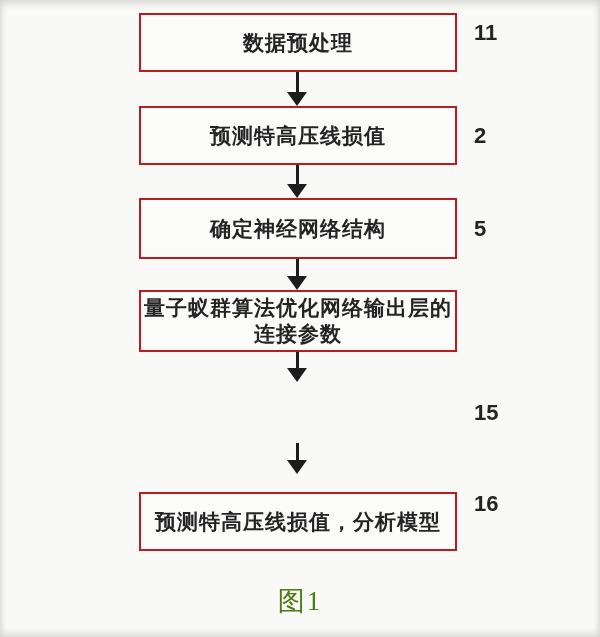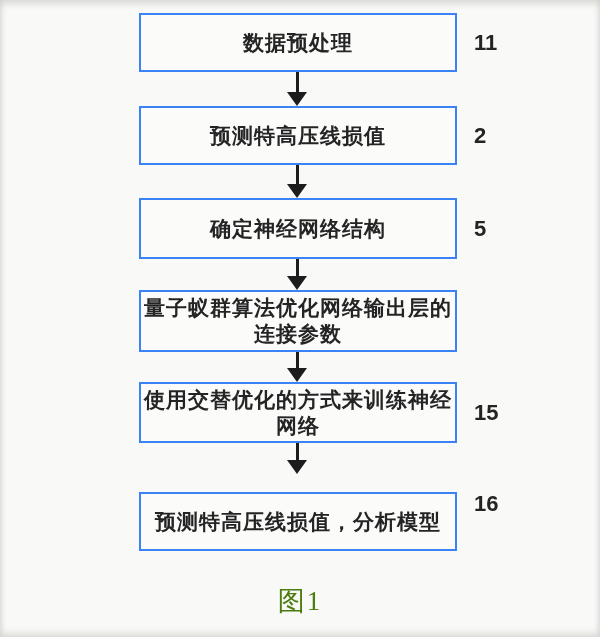--- a/index.html
+++ b/index.html
@@ -9,39 +9,39 @@
     font-family:"Liberation Sans", sans-serif;
   }
   
   .screen::before {
     content:""; position:absolute; inset:0;
     box-shadow: inset 0 4px 6px rgba(160,160,155,.35), inset 0 -4px 6px rgba(160,160,155,.3);
     pointer-events:none;
   }
   .box {
     position:absolute; left:139px; width:318px; box-sizing:border-box;
-    border:2px solid #3b82f6; background:#fbfbfa;
+    border:2px solid #b91c1c; background:#fbfbfa;
     display:flex; align-items:center; justify-content:center;
     text-align:center; white-space:pre-line;
     font-size:21px; font-weight:600; color:#242424; line-height:26px;
     letter-spacing:1px;
   }
   .b1{top:13px;height:59px}
   .b2{top:106px;height:59px}
   .b3{top:198px;height:61px}
   .b4{top:290px;height:62px}
   .b5{top:382px;height:61px}
   .b6{top:492px;height:59px}
 
   .ref {
     position:absolute; left:474px; width:46px;
     display:flex; align-items:center;
     font-size:22px; font-weight:600; color:#242424;
   }
-  .r1{top:13px;height:59px}
+  .r1{top:3px;height:59px}
   .r2{top:106px;height:59px}
   .r3{top:198px;height:61px}
   .r4{top:290px;height:62px}
   .r5{top:382px;height:61px}
   .r6{top:474px;height:59px}
 
   .arrow { position:absolute; left:286px; width:22px; }
   .a1{top:72px;height:34px}
   .a2{top:165px;height:33px}
   .a3{top:259px;height:31px}
@@ -94,22 +94,20 @@
   </div>
 
   <div class="box b4">量子蚁群算法优化网络输出层的
 连接参数</div>
 
   <div class="arrow a4">
     <div class="shaft"></div>
     <div class="head"></div>
   </div>
 
-  <div class="box b5">使用交替优化的方式来训练神经
-网络</div>
   <div class="ref r5">15</div>
 
   <div class="arrow a5">
     <div class="shaft"></div>
     <div class="head"></div>
   </div>
 
   <div class="box b6">预测特高压线损值，分析模型</div>
   <div class="ref r6">16</div>
 

